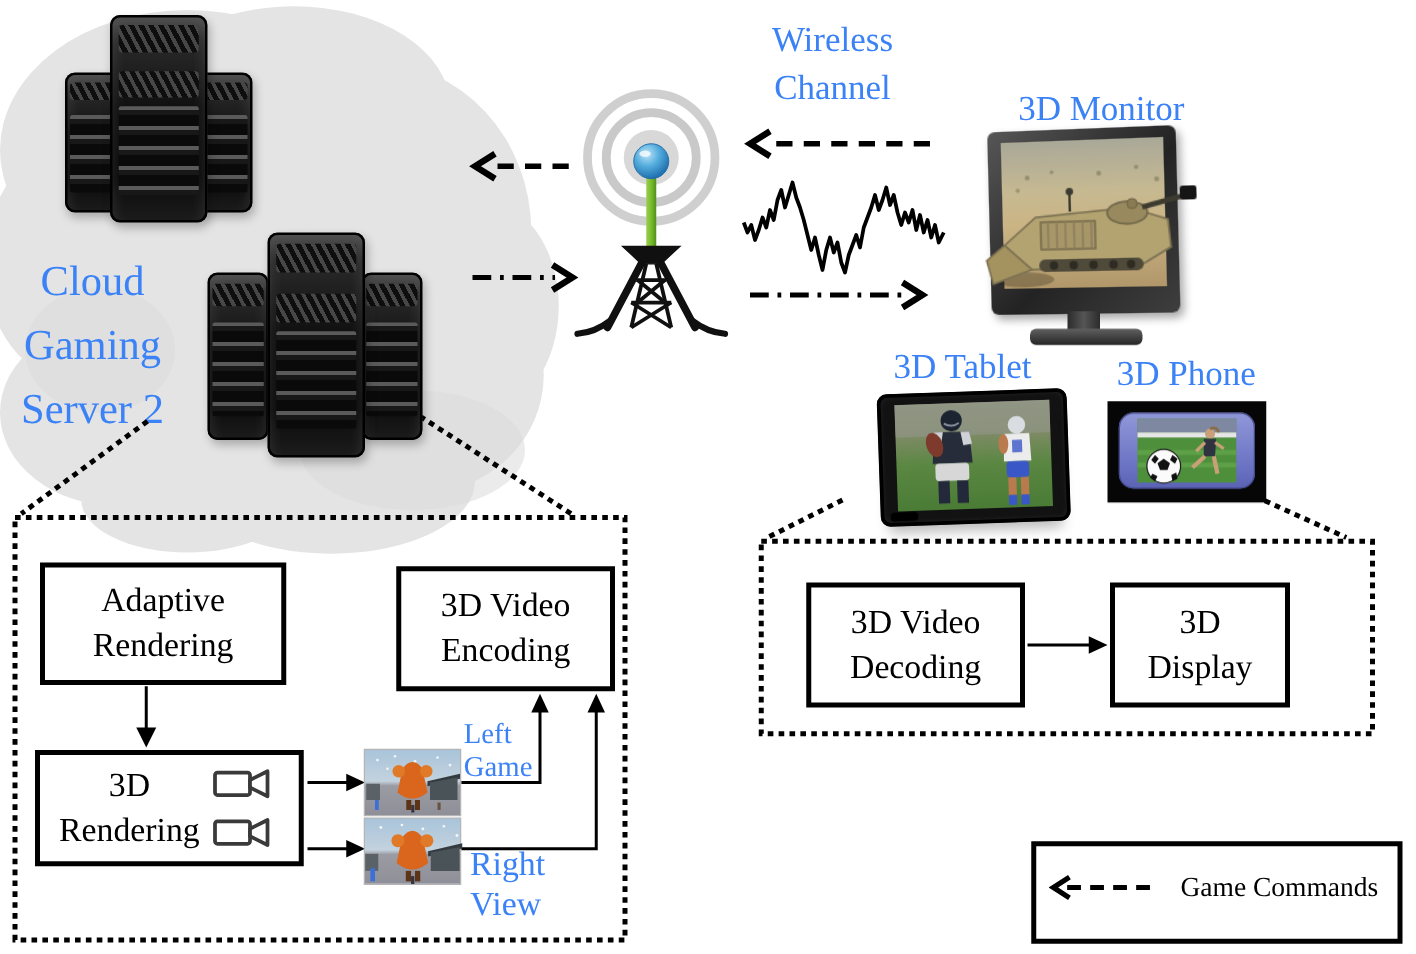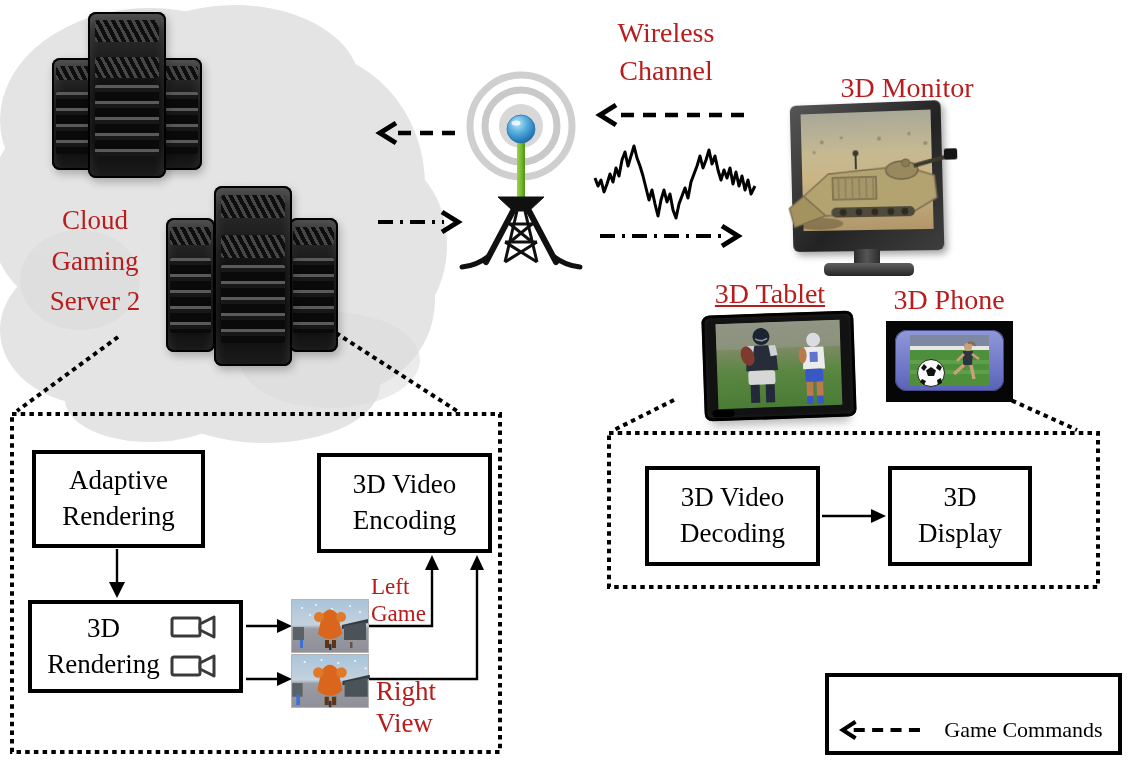--- a/index.html
+++ b/index.html
@@ -1,38 +1,38 @@
 <!DOCTYPE html>
 <html><head>
 <meta charset="utf-8">
 <style>
   html,body{margin:0;padding:0;background:#fff;}
   body{font-family:"Liberation Serif","DejaVu Serif",serif;color:#000;}
   .canvas{position:relative;width:1133px;height:763px;background:#fff;overflow:hidden;}
   .abs{position:absolute;}
-  .lbl{position:absolute;text-align:center;color:#b91c1c;}
+  .lbl{position:absolute;text-align:center;color:#3b82f6;}
 
   
   .cluster{position:absolute;}
   .tower{position:absolute;border-radius:8px;
     background:linear-gradient(180deg,#343434 0%,#101010 45%,#0b0b0b 78%,#1c1c1c 100%);
     box-shadow:inset 0 0 0 2px #000, inset 0 10px 14px rgba(255,255,255,.16), 2px 4px 8px rgba(0,0,0,.25);}
   .tower .hatch{position:absolute;left:9%;right:9%;height:13%;border-radius:3px;
     background:repeating-linear-gradient(62deg,#474747 0 3px,#0e0e0e 3px 7px);}
   .tower .slats{position:absolute;left:9%;right:9%;border-radius:2px;
     background:repeating-linear-gradient(180deg,#5a5a5a 0 3px,#181818 3px 7px,#0a0a0a 7px 16px);}
   .t-side{z-index:1;}
   .t-center{z-index:2;}
 
   
   .pbox{position:absolute;box-sizing:border-box;border:4px solid #000;background:#fff;
     display:flex;align-items:center;justify-content:center;text-align:center;
     font-size:27px;line-height:1.32;}
   .legend{position:absolute;box-sizing:border-box;border:4px solid #000;background:#fff;
-    display:flex;flex-direction:column;justify-content:flex-end;gap:1px;padding:8px 10px;}
+    display:flex;flex-direction:column;justify-content:flex-start;gap:1px;padding:20px 10px;}
   .legend .row{display:flex;align-items:center;gap:8px;font-size:22px;}
   .legend .row .cap{flex:1;text-align:center;}
 
   
   .monitor{position:absolute;left:788px;top:101px;width:160px;height:178px;}
   .mon-frame{position:absolute;left:2px;top:2px;width:152px;height:148px;border-radius:6px;
     background:linear-gradient(135deg,#565656,#232323 55%,#3e3e3e);
     transform:perspective(700px) rotateY(-7deg) rotate(-1.5deg);
     box-shadow:3px 4px 7px rgba(0,0,0,.35);}
   .mon-screen{position:absolute;left:11px;top:9px;width:131px;height:118px;
@@ -110,25 +110,25 @@
       <div class="hatch" style="top:7%;"></div>
         <div class="slats" style="top:30%;bottom:14%;"></div>
     </div>
     <div class="tower t-center" style="left:48px;top:0;width:78px;height:180px;">
       <div class="hatch" style="top:5%;"></div>
         <div class="hatch" style="top:27%;"></div>
       <div class="slats" style="top:44%;bottom:13%;"></div>
     </div>
   </div>
 
-  <div class="lbl" style="left:26px;top:200px;width:138px;font-size:27px;line-height:1.5;">Cloud Gaming Server 2</div>
+  <div class="lbl" style="left:5px;top:200px;width:138px;font-size:34px;line-height:1.5;">Cloud Gaming Server 2</div>
 
   <div class="lbl" style="left:602px;top:14px;width:128px;font-size:28px;line-height:1.35;">Wireless Channel</div>
-  <div class="lbl" style="left:826px;top:72px;width:162px;font-size:28px;">3D Monitor</div>
-  <div class="lbl" style="left:692px;top:278px;width:156px;font-size:28px;text-decoration:underline;">3D Tablet</div>
+  <div class="lbl" style="left:800px;top:72px;width:162px;font-size:28px;">3D Monitor</div>
+  <div class="lbl" style="left:692px;top:278px;width:156px;font-size:28px;">3D Tablet</div>
   <div class="lbl" style="left:876px;top:284px;width:146px;font-size:28px;">3D Phone</div>
 
   <svg class="abs" style="left:0;top:0;pointer-events:none;" width="1133" height="763" viewBox="0 0 1133 763">
     <defs>
       <radialGradient id="ballg" cx="38%" cy="30%" r="75%">
         <stop offset="0%" stop-color="#bfe4f7"></stop>
           <stop offset="45%" stop-color="#55aede"></stop>
         <stop offset="100%" stop-color="#1768a8"></stop>
       </radialGradient>
       <linearGradient id="mastg" x1="0" y1="0" x2="1" y2="0">
@@ -309,21 +309,21 @@
             <polygon points="11,33 14,29 17,32 14,36" fill="#111"></polygon>
             <polygon points="28,29 32,32 30,36 26,33" fill="#111"></polygon>
             <polygon points="12,44 16,46 14,50 10,47" fill="#111"></polygon>
             <polygon points="27,45 31,43 32,48 28,50" fill="#111"></polygon>
           </g>
         </svg>
       </div>
     </div>
   </div>
 
-  <div class="pbox" style="left:32px;top:450px;width:173px;height:98px;">
+  <div class="pbox" style="left:32px;top:450px;width:197px;height:98px;">
     <span>Adaptive Rendering</span>
   </div>
 
   <div class="pbox" style="left:317px;top:453px;width:175px;height:100px;">
     <span style="width:130px;">3D Video Encoding</span>
   </div>
 
   <div class="pbox" style="left:28px;top:600px;width:215px;height:93px;padding:0 16px 0 10px;">
     <span style="flex:1;max-width:128px;">3D Rendering</span>
     <span style="width:58px;display:flex;flex-direction:column;gap:11px;align-items:center;">

